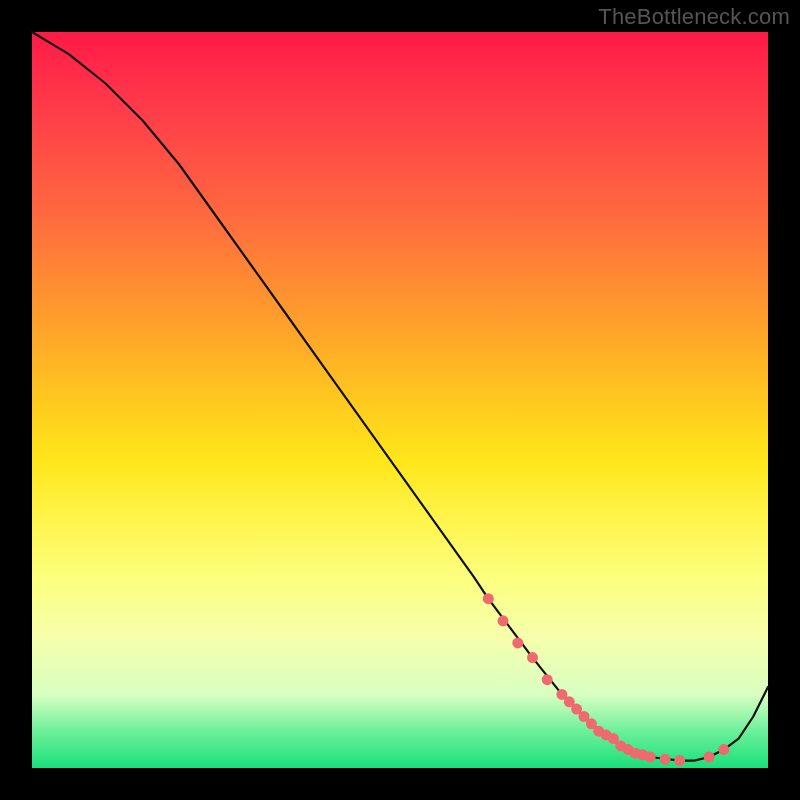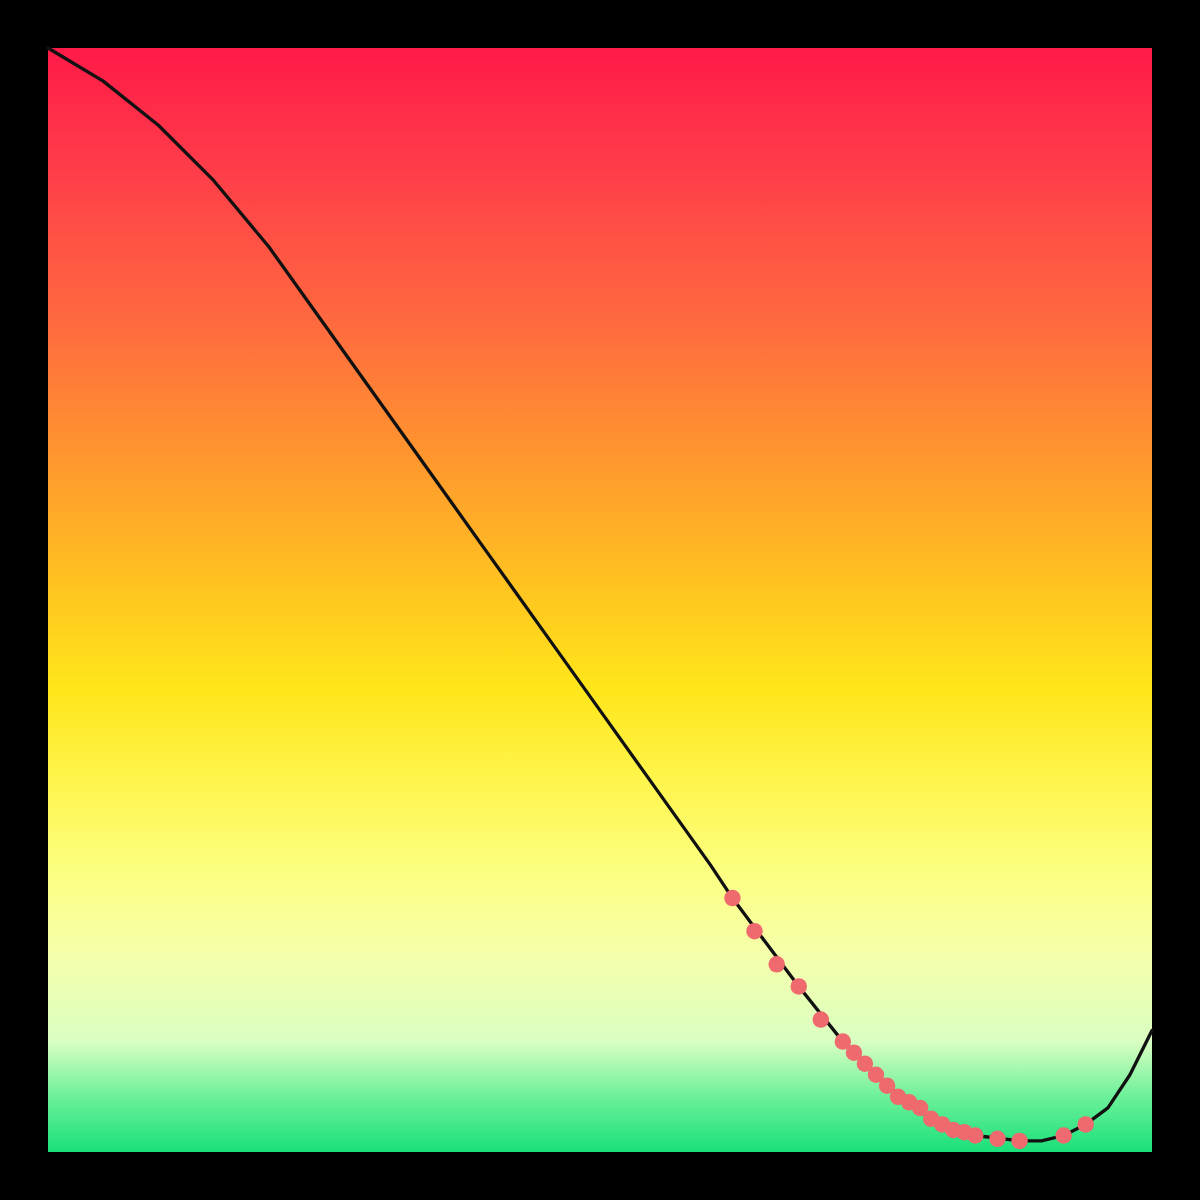--- a/index.html
+++ b/index.html
@@ -66,20 +66,21 @@
   .marker {
     fill: #ef6a6e;
     stroke: #ef6a6e;
     stroke-width: 0;
   }
 </style>
 </head>
 <body>
 
 <div class="frame">
+  <div class="watermark">TheBottleneck.com</div>
   <div class="plot">
     <svg class="curve" viewBox="0 0 736 736">
       <path id="series-path" class="series-line" d="M0.0 0.0 L36.8 22.1 L73.6 51.5 L110.4 88.3 L147.2 132.5 L184.0 184.0 L220.8 235.5 L257.6 287.0 L294.4 338.6 L331.2 390.1 L368.0 441.6 L404.8 493.1 L441.6 544.6 L456.3 566.7 L478.4 596.2 L500.5 625.6 L529.9 662.4 L559.4 691.8 L588.8 713.9 L618.2 725.0 L647.7 728.6 L662.4 728.6 L677.1 725.0 L691.8 717.6 L706.6 706.6 L721.3 684.5 L736.0 655.0"></path>
       <g id="markers">
           <circle cx="456.3" cy="566.7" r="5.5" class="marker"></circle>
           <circle cx="471.0" cy="588.8" r="5.5" class="marker"></circle>
           <circle cx="485.8" cy="610.9" r="5.5" class="marker"></circle>
           <circle cx="500.5" cy="625.6" r="5.5" class="marker"></circle>
           <circle cx="515.2" cy="647.7" r="5.5" class="marker"></circle>
           <circle cx="529.9" cy="662.4" r="5.5" class="marker"></circle>

